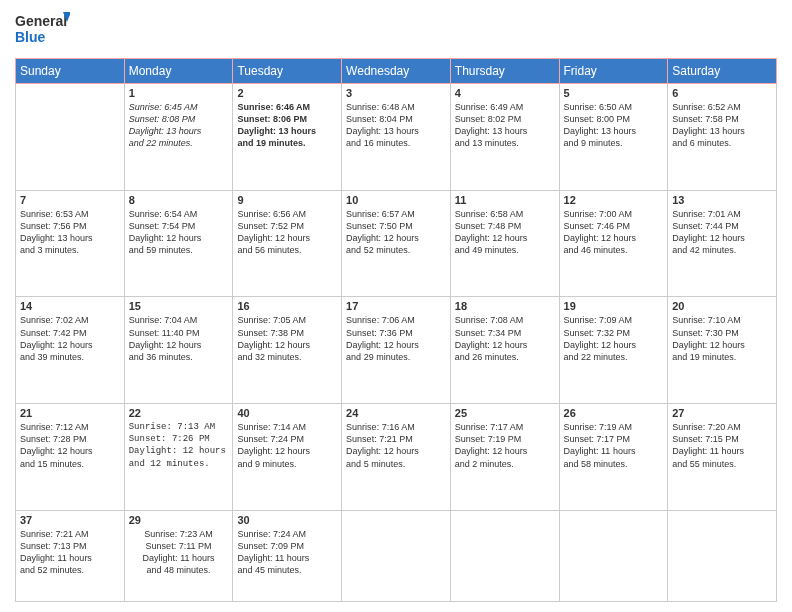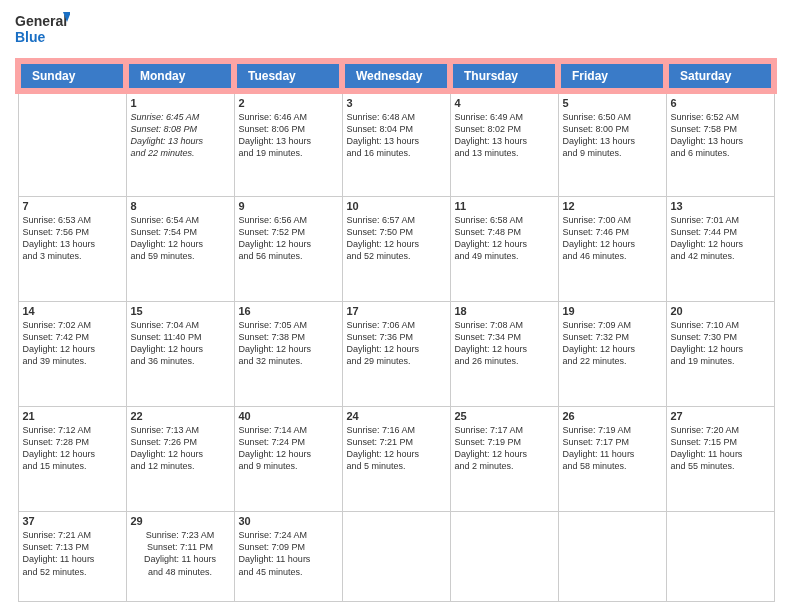--- a/index.html
+++ b/index.html
@@ -45,24 +45,24 @@
       flex: 1;
       border: 1px solid #ccc;
       border-collapse: collapse;
       width: 100%;
       table-layout: fixed;
     }
     .calendar th {
       background-color: #3a7bc8;
       color: #fff;
       font-size: 12px;
-      font-weight: bold;
-      padding: 5px 11px;
+      font-weight: normal;
+      padding: 5px 4px;
       text-align: left;
-      border: 6px solid #fca5a5;
+      border: 1px solid #fca5a5;
     }
     .calendar td {
       border: 1px solid #ccc;
       vertical-align: top;
       padding: 3px 4px;
       font-size: 9.5px;
       color: #333;
       height: 82px;
     }
     .day-number {
@@ -118,21 +118,21 @@
           <td class="empty-cell"></td>
           <td>
             <div class="day-number">1</div>
             <div class="day-info" style="white-space: pre-line; font-style: italic;">Sunrise: 6:45 AM
 Sunset: 8:08 PM
 Daylight: 13 hours
 and 22 minutes.</div>
           </td>
           <td>
             <div class="day-number">2</div>
-            <div class="day-info" style="white-space: pre-line;">Sunrise: 6:46 AM
+            <div class="day-info" style="white-space: pre-line; font-weight: bold;">Sunrise: 6:46 AM
 Sunset: 8:06 PM
 Daylight: 13 hours
 and 19 minutes.</div>
           </td>
           <td>
             <div class="day-number">3</div>
             <div class="day-info" style="white-space: pre-line;">Sunrise: 6:48 AM
 Sunset: 8:04 PM
 Daylight: 13 hours
 and 16 minutes.</div>
@@ -264,21 +264,21 @@
         <tr>
           <td>
             <div class="day-number">21</div>
             <div class="day-info" style="white-space: pre-line;">Sunrise: 7:12 AM
 Sunset: 7:28 PM
 Daylight: 12 hours
 and 15 minutes.</div>
           </td>
           <td>
             <div class="day-number">22</div>
-            <div class="day-info" style="white-space: pre-line;">Sunrise: 7:13 AM
+            <div class="day-info" style="white-space: pre-line; font-family: Liberation Mono, monospace;">Sunrise: 7:13 AM
 Sunset: 7:26 PM
 Daylight: 12 hours
 and 12 minutes.</div>
           </td>
           <td>
             <div class="day-number">40</div>
             <div class="day-info" style="white-space: pre-line;">Sunrise: 7:14 AM
 Sunset: 7:24 PM
 Daylight: 12 hours
 and 9 minutes.</div>

